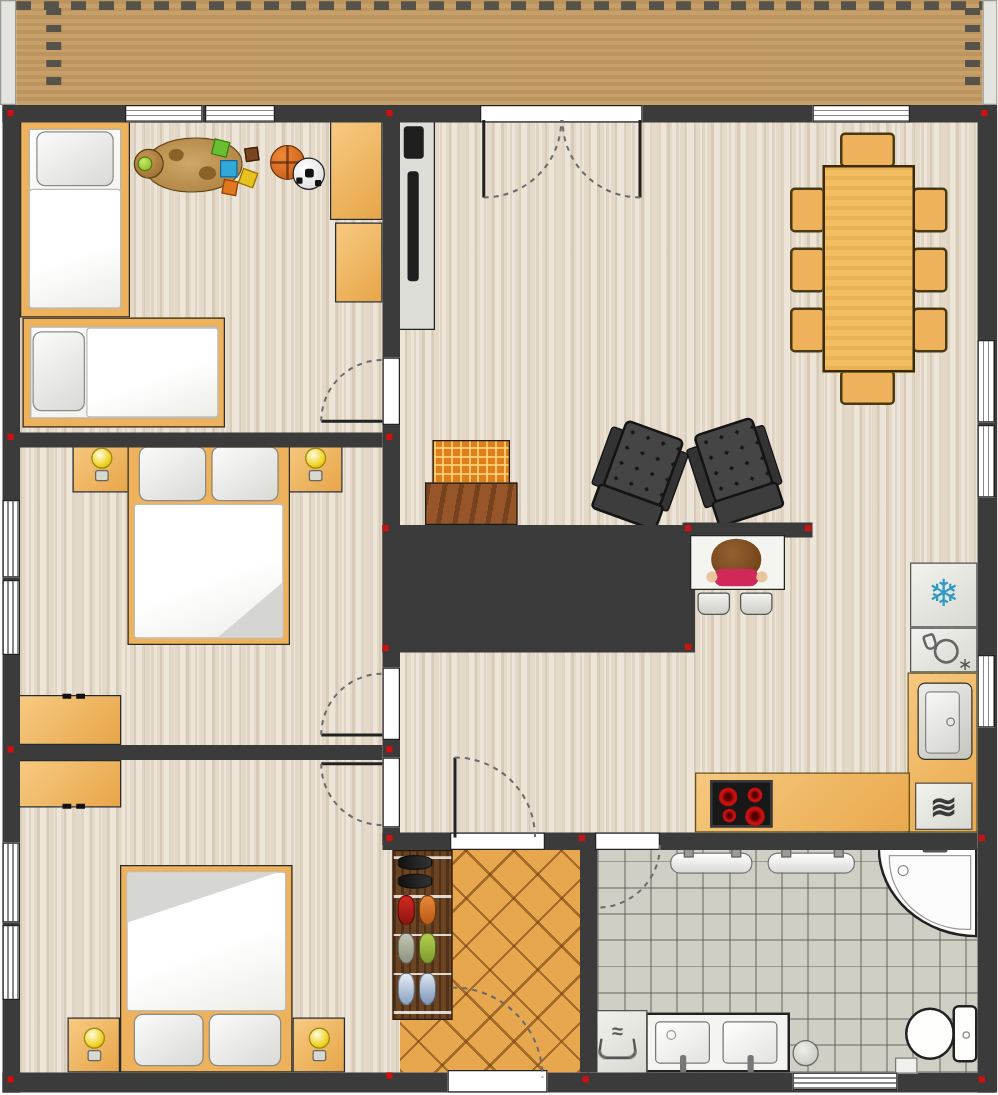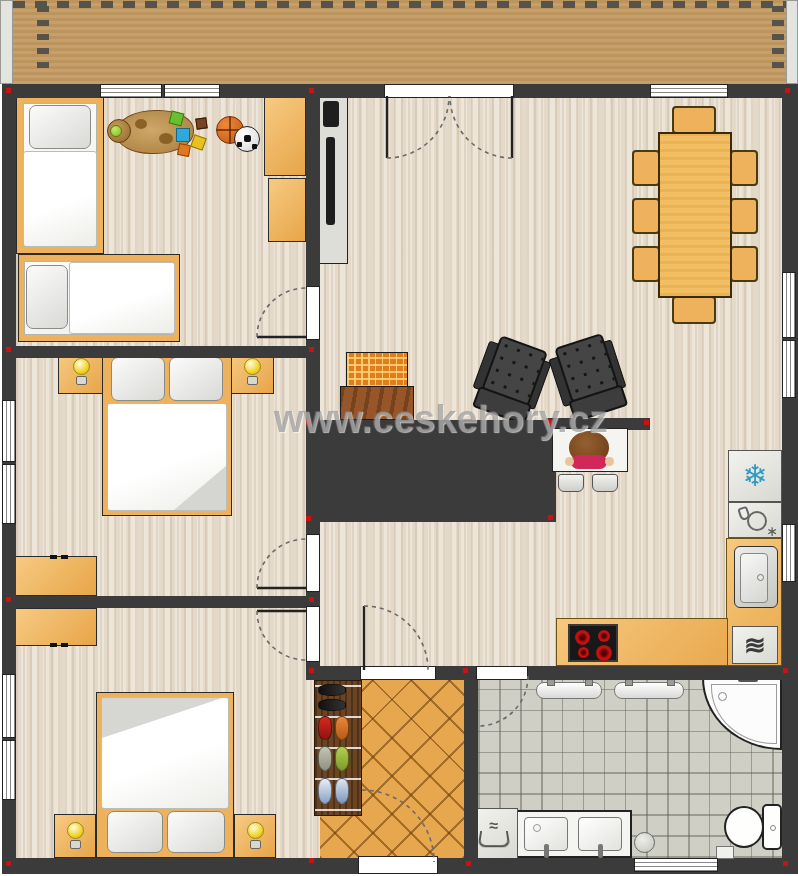--- a/index.html
+++ b/index.html
@@ -359,15 +359,14 @@
   <div class="abs dot" style="left:463px;top:668px;"></div>
   <div class="abs dot" style="left:466px;top:861px;"></div>
   <div class="abs dot" style="left:783px;top:668px;"></div>
   <div class="abs dot" style="left:783px;top:861px;"></div>
   <div class="abs dot" style="left:306px;top:420px;"></div>
   <div class="abs dot" style="left:306px;top:516px;"></div>
   <div class="abs dot" style="left:548px;top:420px;"></div>
   <div class="abs dot" style="left:644px;top:420px;"></div>
   <div class="abs dot" style="left:548px;top:515px;"></div>
 
-  <div class="abs watermark" style="left:274px;top:398px;">www.ceskehory.cz</div>
 
 </div>
 
 </body></html>

